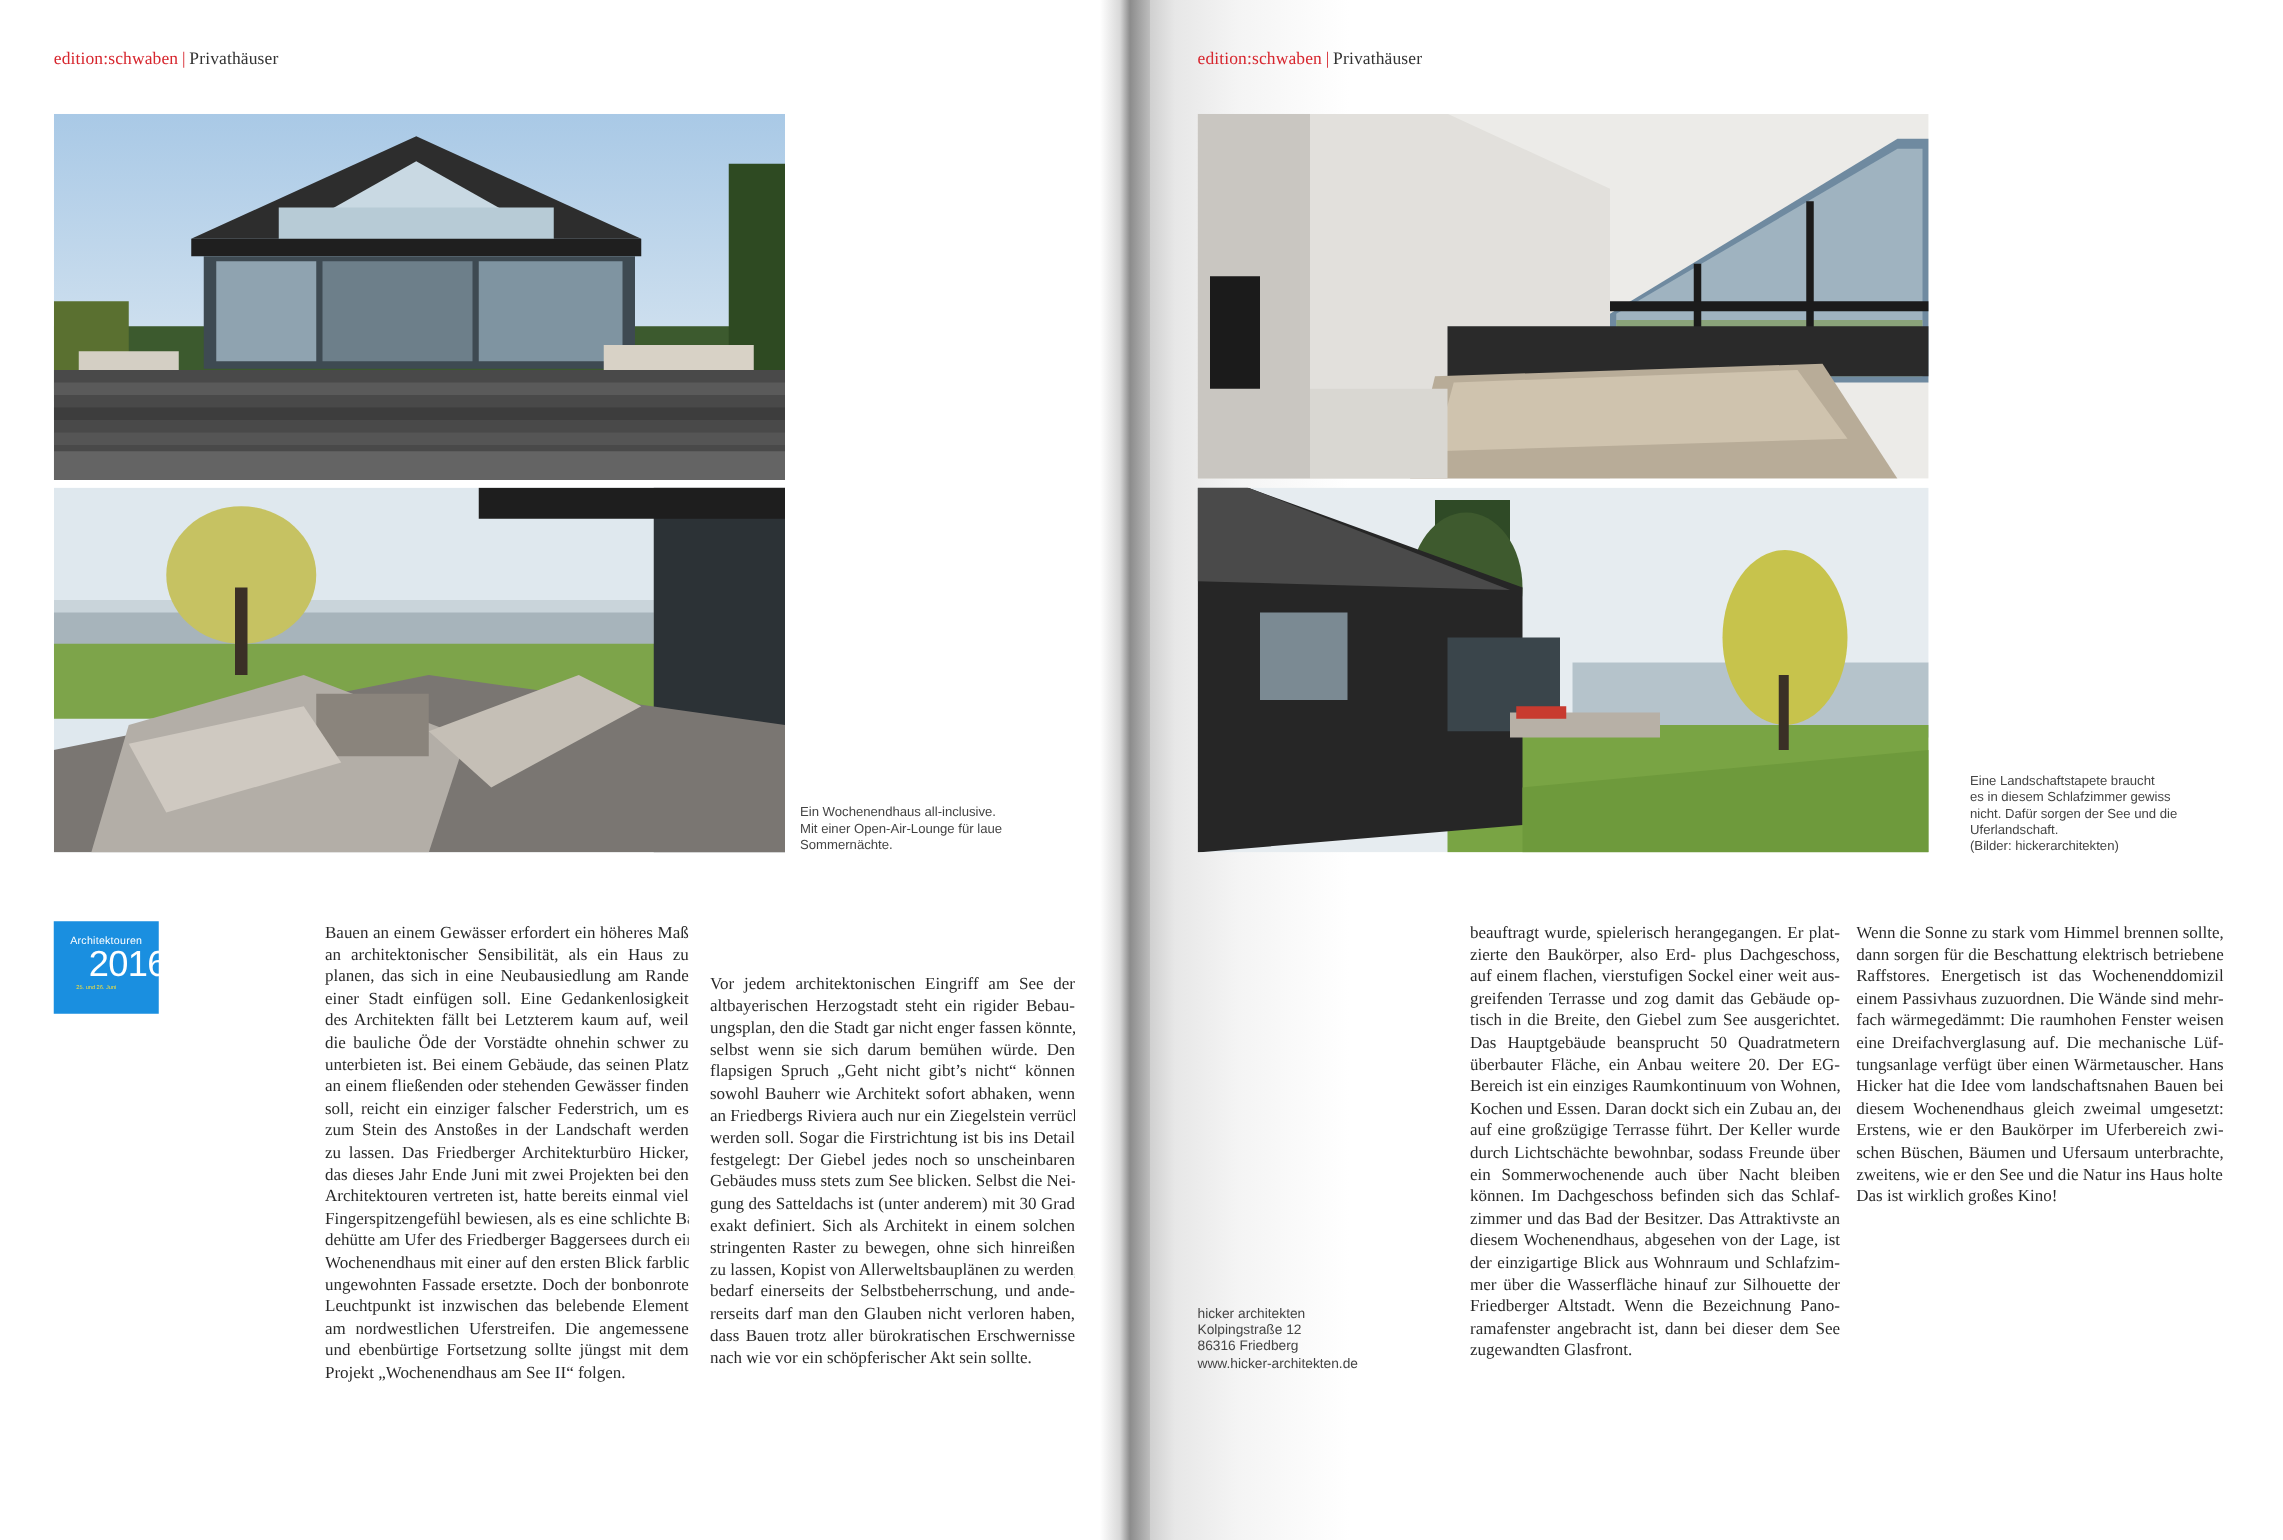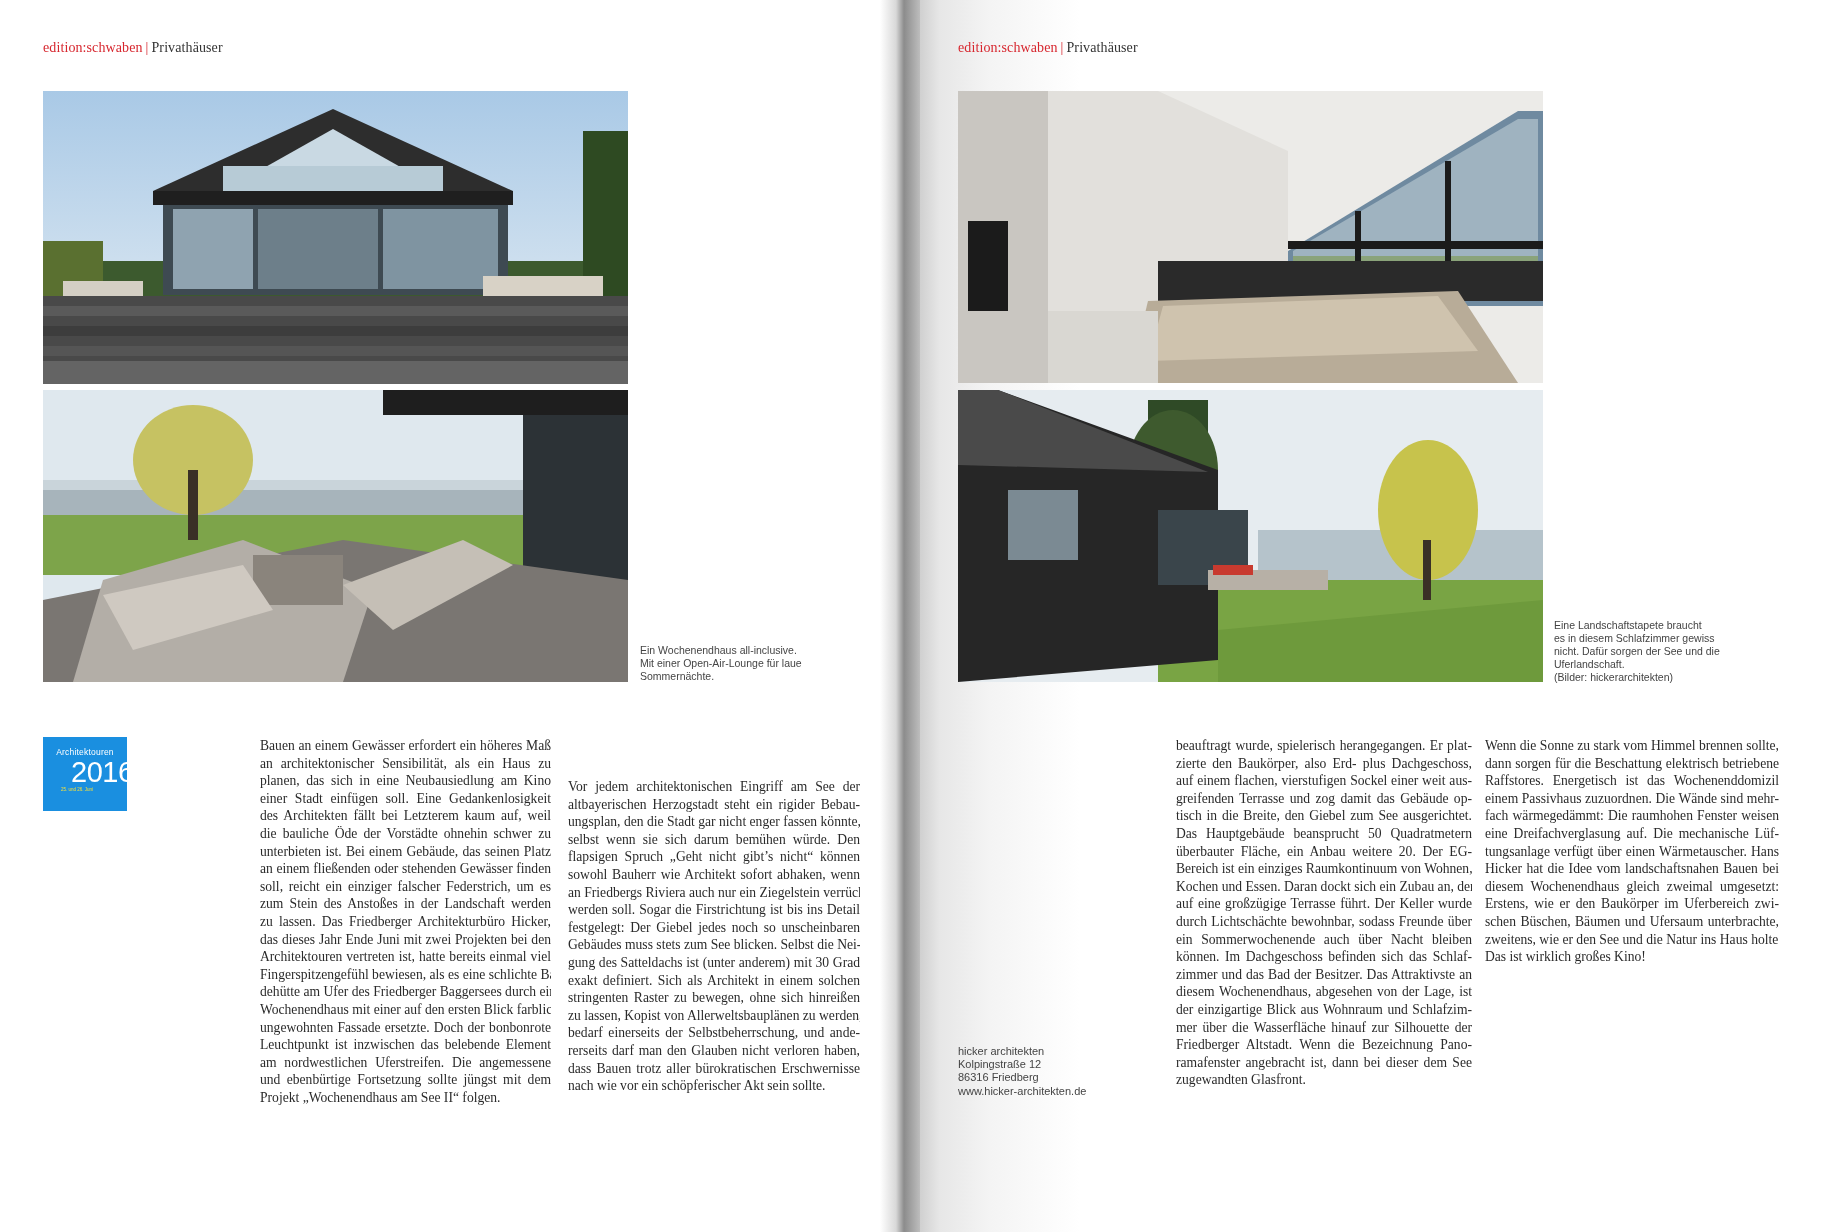--- a/index.html
+++ b/index.html
@@ -101,21 +101,21 @@
 
   <div class="logo-2016">
     <div class="l1">Architektouren</div>
     <div class="l2">2016</div>
     <div class="l3">25. und 26. Juni</div>
   </div>
 
   <div class="column" id="col1" style="left:260px; top:737px; width:291px;">
       <span class="line">Bauen an einem Gewässer erfordert ein höheres Maß</span>
       <span class="line">an architektonischer Sensibilität, als ein Haus zu</span>
-      <span class="line">planen, das sich in eine Neubausiedlung am Kino</span>
+      <span class="line">planen, das sich in eine Neubausiedlung am Rande</span>
       <span class="line">einer Stadt einfügen soll. Eine Gedankenlosigkeit</span>
       <span class="line">des Architekten fällt bei Letzterem kaum auf, weil</span>
       <span class="line">die bauliche Öde der Vorstädte ohnehin schwer zu</span>
       <span class="line">unterbieten ist. Bei einem Gebäude, das seinen Platz</span>
       <span class="line">an einem fließenden oder stehenden Gewässer finden</span>
       <span class="line">soll, reicht ein einziger falscher Federstrich, um es</span>
       <span class="line">zum Stein des Anstoßes in der Landschaft werden</span>
       <span class="line">zu lassen. Das Friedberger Architekturbüro Hicker,</span>
       <span class="line">das dieses Jahr Ende Juni mit zwei Projekten bei den</span>
       <span class="line">Architektouren vertreten ist, hatte bereits einmal viel</span>
@@ -189,21 +189,21 @@
       <polygon points="0,0 40,0 260,80 260,270 0,292" fill="#262626"></polygon>
       <polygon points="0,0 40,0 250,82 0,75" fill="#4a4a4a"></polygon>
       <rect x="50" y="100" width="70" height="70" fill="#7b8a93"></rect>
       <rect x="200" y="120" width="90" height="75" fill="#3a454b"></rect>
       <rect x="250" y="180" width="120" height="20" fill="#b7b0a6"></rect>
       <rect x="255" y="175" width="40" height="10" fill="#c83a2f"></rect>
       <polygon points="260,240 585,210 585,292 260,292" fill="#6e9a3c"></polygon>
     </svg>
   </div>
 
-  <div class="caption" style="left:654px; top:619px;">
+  <div class="caption" style="left:676px; top:619px;">
     <div>Eine Landschaftstapete braucht</div>
     <div>es in diesem Schlafzimmer gewiss</div>
     <div>nicht. Dafür sorgen der See und die</div>
     <div>Uferlandschaft.</div>
     <div>(Bilder: hickerarchitekten)</div>
   </div>
 
   <div class="address" style="left:58px;">
     <div>hicker architekten</div>
     <div>Kolpingstraße 12</div>

